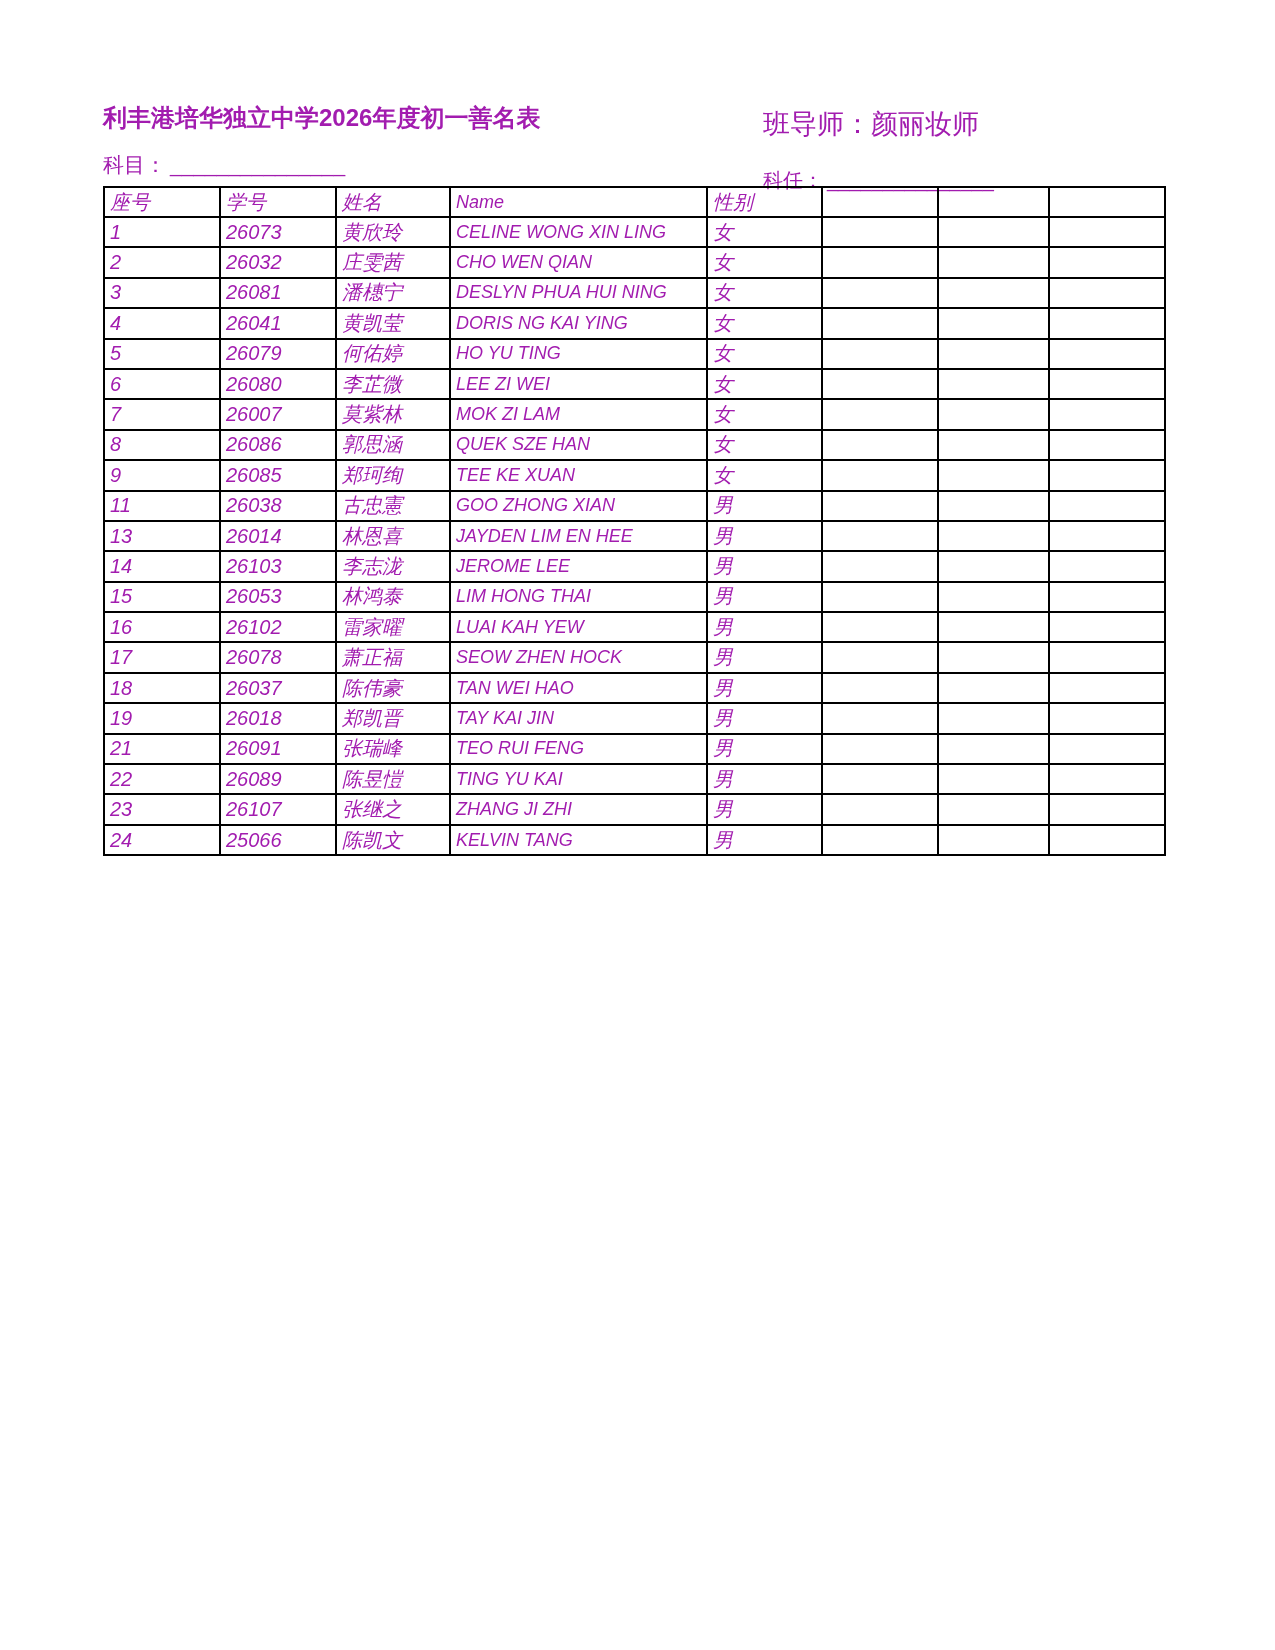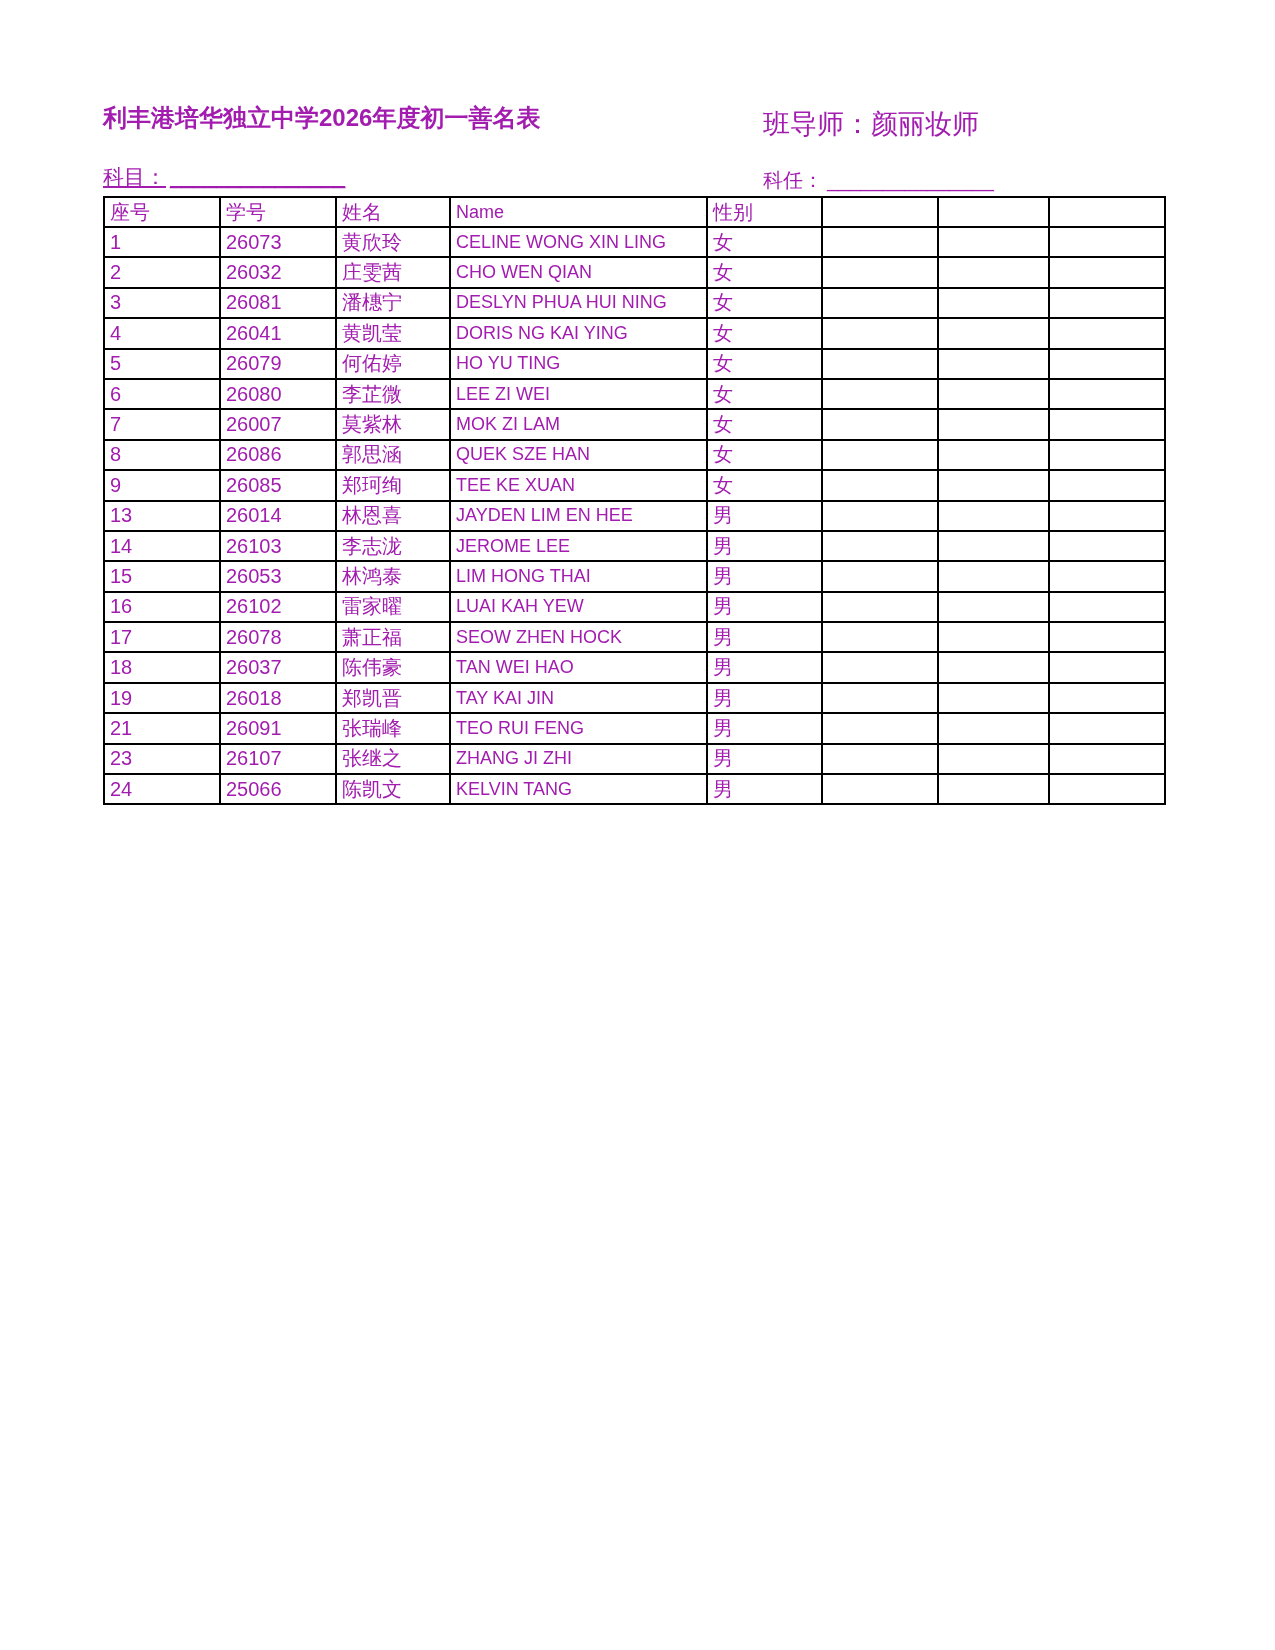--- a/index.html
+++ b/index.html
@@ -27,43 +27,43 @@
   .teacher-line {
     position: absolute;
     left: 763px;
     top: 106px;
     font-size: 27px;
     white-space: nowrap;
   }
   .subject-line {
     position: absolute;
     left: 103px;
-    top: 163px;
+    top: 151px;
     font-size: 21px;
     white-space: nowrap;
-    text-decoration: underline;
   }
   .subject-teacher-line {
     position: absolute;
     left: 763px;
     top: 167px;
     font-size: 20px;
     white-space: nowrap;
   }
   .blank-underscores {
     letter-spacing: 0px;
     margin-left: 4px;
   }
   table.roster {
     position: absolute;
     left: 103px;
-    top: 196px;
+    top: 186px;
     border-collapse: collapse;
     table-layout: fixed;
     width: 965px;
+    font-style: italic;
   }
   table.roster th,
   table.roster td {
     border: 2px solid #000000;
     padding: 0 5px;
     font-size: 20px;
     font-weight: normal;
     text-align: left;
     vertical-align: middle;
     white-space: nowrap;
@@ -197,20 +197,30 @@
           <td class="col-0">9</td>
           <td class="col-1">26085</td>
           <td class="col-2">郑珂绚</td>
           <td class="col-3">TEE KE XUAN</td>
           <td class="col-4">女</td>
           <td class="col-5"></td>
           <td class="col-6"></td>
           <td class="col-7"></td>
         </tr>
         <tr>
+          <td class="col-0">11</td>
+          <td class="col-1">26038</td>
+          <td class="col-2">古忠憲</td>
+          <td class="col-3">GOO ZHONG XIAN</td>
+          <td class="col-4">男</td>
+          <td class="col-5"></td>
+          <td class="col-6"></td>
+          <td class="col-7"></td>
+        </tr>
+        <tr>
           <td class="col-0">13</td>
           <td class="col-1">26014</td>
           <td class="col-2">林恩喜</td>
           <td class="col-3">JAYDEN LIM EN HEE</td>
           <td class="col-4">男</td>
           <td class="col-5"></td>
           <td class="col-6"></td>
           <td class="col-7"></td>
         </tr>
         <tr>
@@ -277,20 +287,30 @@
           <td class="col-0">21</td>
           <td class="col-1">26091</td>
           <td class="col-2">张瑞峰</td>
           <td class="col-3">TEO RUI FENG</td>
           <td class="col-4">男</td>
           <td class="col-5"></td>
           <td class="col-6"></td>
           <td class="col-7"></td>
         </tr>
         <tr>
+          <td class="col-0">22</td>
+          <td class="col-1">26089</td>
+          <td class="col-2">陈昱愷</td>
+          <td class="col-3">TING YU KAI</td>
+          <td class="col-4">男</td>
+          <td class="col-5"></td>
+          <td class="col-6"></td>
+          <td class="col-7"></td>
+        </tr>
+        <tr>
           <td class="col-0">23</td>
           <td class="col-1">26107</td>
           <td class="col-2">张继之</td>
           <td class="col-3">ZHANG JI ZHI</td>
           <td class="col-4">男</td>
           <td class="col-5"></td>
           <td class="col-6"></td>
           <td class="col-7"></td>
         </tr>
         <tr>

